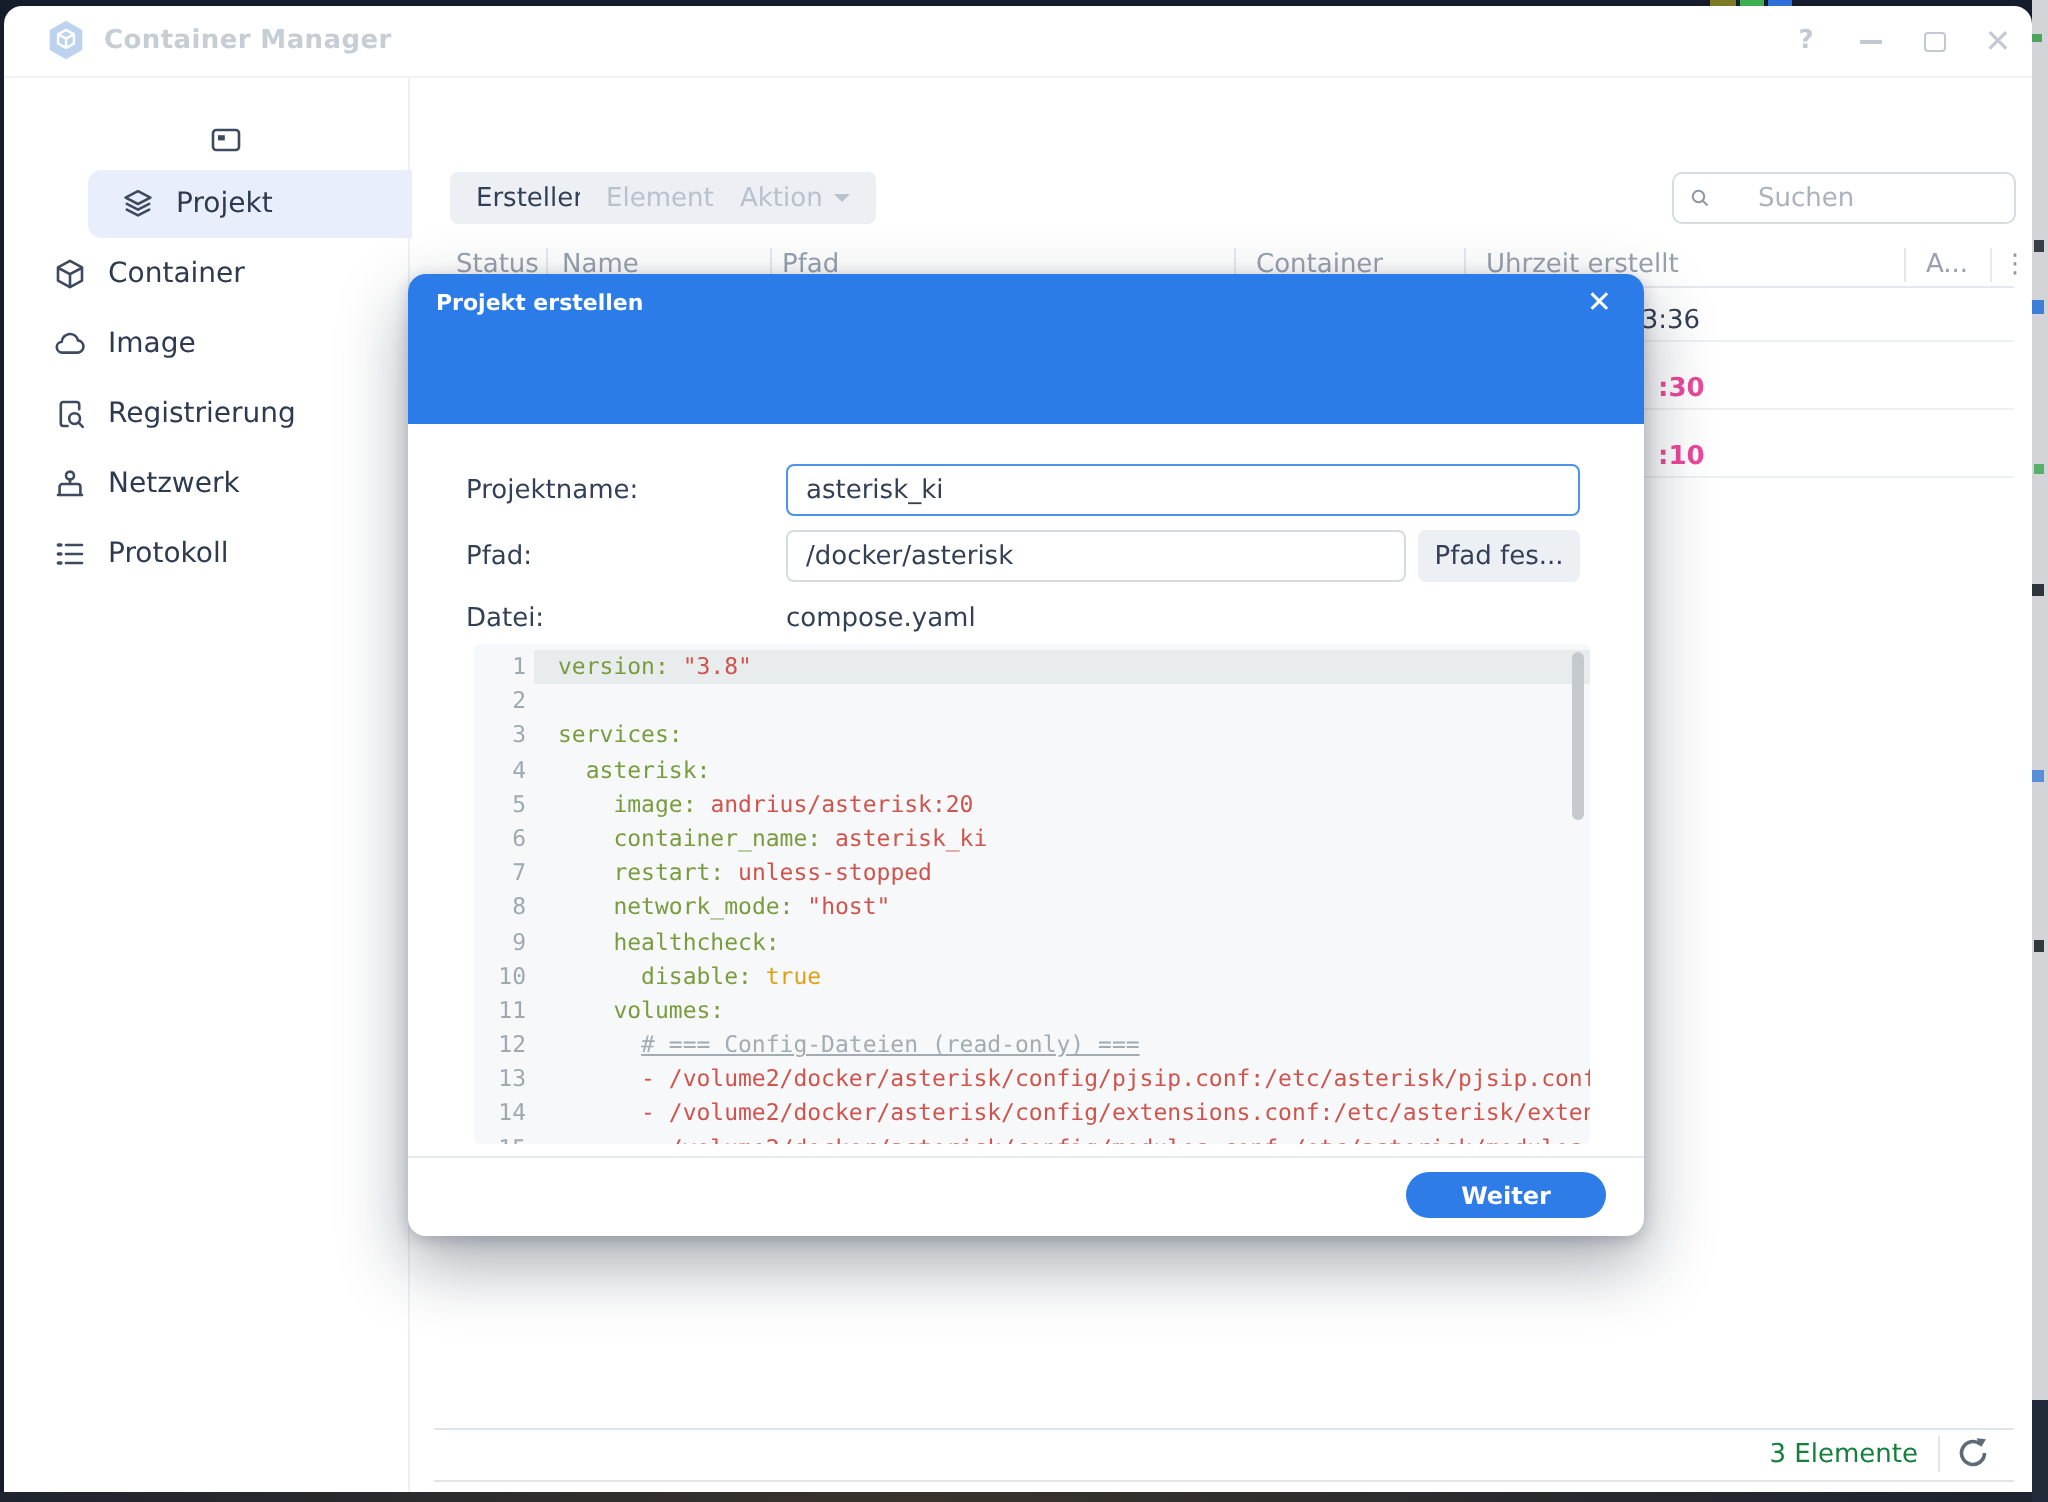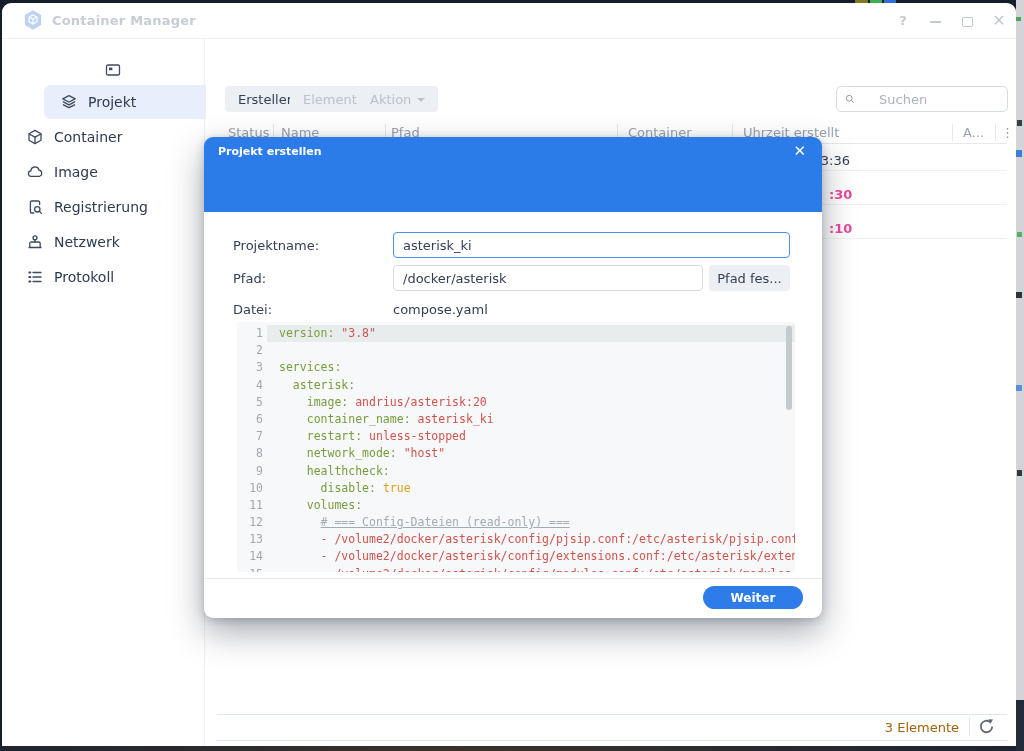--- a/index.html
+++ b/index.html
@@ -48,21 +48,21 @@
   .thead { position:absolute; left:11px; top:83px; width:790px; height:21px; border-bottom:1px solid #e5e9ed; font-size:13px; color:#98a1ae; }
   .th { position:absolute; top:2px; }
   .th-sep { position:absolute; top:1px; width:1px; height:17px; background:#e5e9ed; }
   .cell { position:absolute; font-size:13px; color:#333f54; }
   .dot { position:absolute; width:9px; height:9px; border-radius:50%; }
   .row-sep { position:absolute; height:1px; background:#eef1f4; left:11px; width:790px; }
   .frag { position:absolute; font-size:13px; color:#ec4899;font-weight:bold; }
 
   
   .foot-line { position:absolute; left:11px; width:790px; height:1px; background:#dfe5ec; }
-  .foot-count { position:absolute; top:680px; right:57px; font-size:13px; color:#a16207;margin-left:21px; }
+  .foot-count { position:absolute; top:680px; right:57px; font-size:13px; color:#15803d;margin-left:21px; }
   .foot-div { position:absolute; top:678px; right:46px; width:1px; height:18px; background:#e2e6ea; }
   .foot-refresh { position:absolute; top:678px; right:20px; width:18px; height:18px; cursor:pointer; }
 
   
   .dialog { position:absolute; left:204px; top:137px; width:618px; height:481px; z-index:5; border-radius:9px; background:#fff; box-shadow:0 14px 34px rgba(25,35,55,.38), 0 2px 8px rgba(25,35,55,.22); }
   .dlg-head { position:absolute; left:0; top:0; width:100%; height:75px; background:#2b7ce9; border-radius:9px 9px 0 0; }
   .dlg-title { position:absolute; left:14px; top:8px; font-size:11px; font-weight:bold; color:#fff; }
   .dlg-close { position:absolute; right:16px; top:5px; color:#fff; font-size:15px; font-weight:bold; cursor:pointer; }
   .dlg-heading { position:absolute; left:29px; top:42px; font-size:16px; font-weight:bold; color:#fff;margin-top:31px; }
   .fld-label { position:absolute; left:29px; font-size:13px; color:#333f54; }

